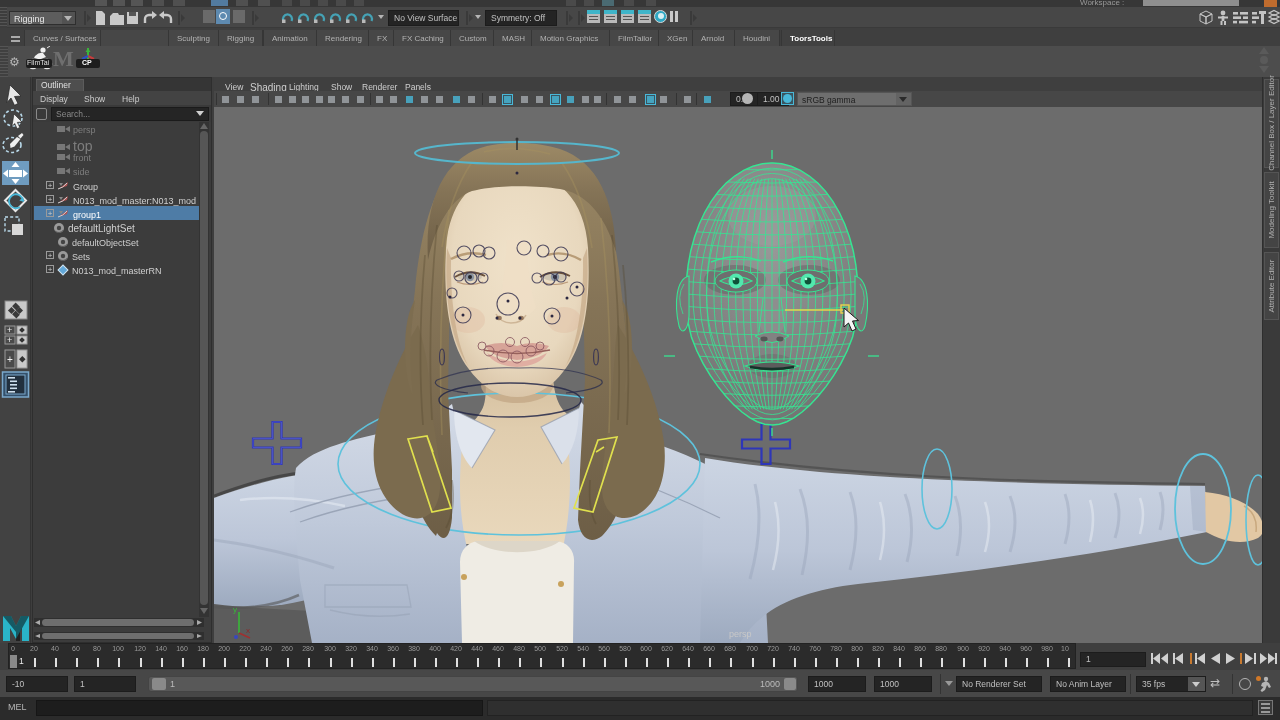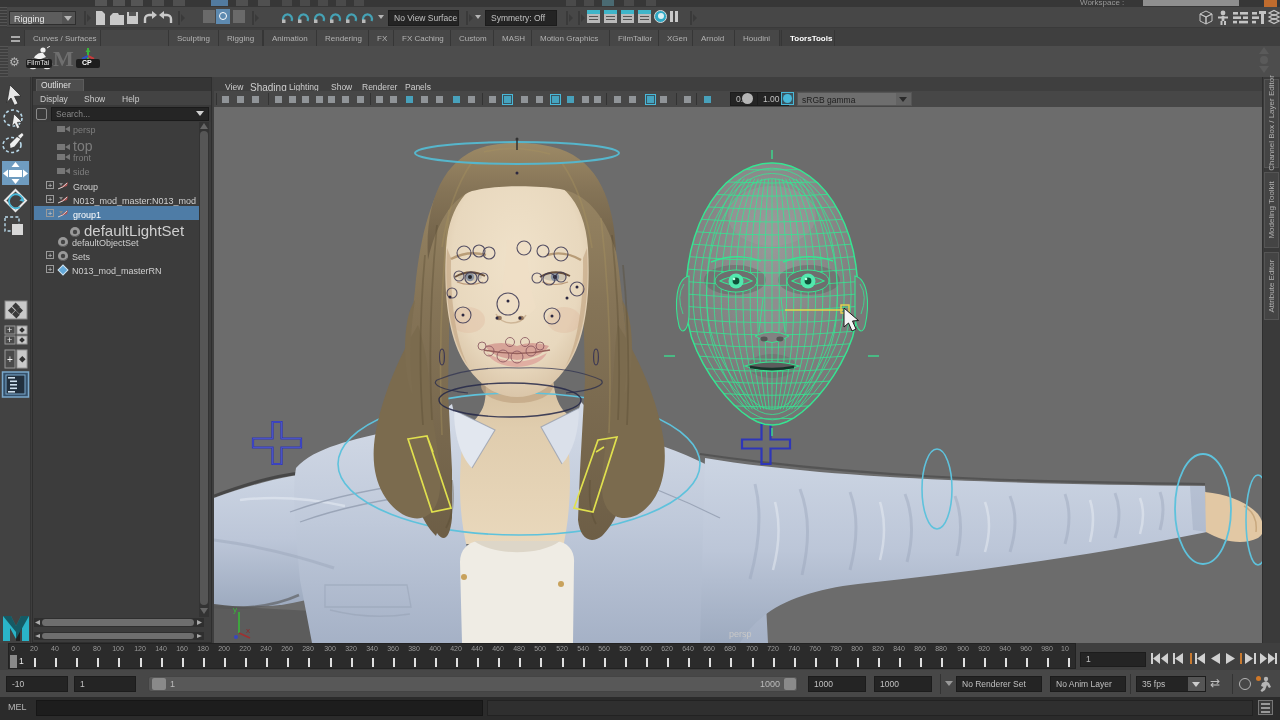--- a/index.html
+++ b/index.html
@@ -308,21 +308,21 @@
       <path d="M1,9 q5,-1 9,-6" stroke="#d0d0d0" fill="none"></path>
       <path d="M2,3 l4,0 -2,3 z" fill="#888"></path>
     </svg><span style="margin-left:3px">N013_mod_master:N013_mod</span></div>
 <div class="a" style="left:34px;top:206px;width:165px;height:14px;background:#4e7ca6"></div>
 <div class="a" style="left:46px;top:209px;width:8px;height:8px;border:1px solid #9a9a9a;font-size:8px;line-height:7px;text-align:center;color:#ccc">+</div>
 <div class="tx" style="left:57px;top:208px;font-size:9px;color:#ffffff"><svg width="13" height="11" viewBox="0 0 13 11" style="vertical-align:-1px">
       <path d="M1,9 L11,2 l-1,4 z" fill="#b05050"></path>
       <path d="M1,9 q5,-1 9,-6" stroke="#d0d0d0" fill="none"></path>
       <path d="M2,3 l4,0 -2,3 z" fill="#888"></path>
     </svg><span style="margin-left:3px">group1</span></div>
-<div class="tx" style="left:69px;top:222px;font-size:15px;color:#cfcfcf"><svg width="12" height="12" viewBox="0 0 12 12" style="vertical-align:-2px">
+<div class="tx" style="left:53px;top:222px;font-size:10px;color:#cfcfcf"><svg width="12" height="12" viewBox="0 0 12 12" style="vertical-align:-2px">
       <circle cx="6" cy="6" r="5" fill="#9a9a9a"></circle>
       <circle cx="6" cy="6" r="2.2" fill="#444"></circle>
       <path d="M2,9 a5.5,5.5 0 0 0 8,-0.5" stroke="#555" fill="none"></path>
     </svg><span style="margin-left:3px">defaultLightSet</span></div>
 <div class="tx" style="left:57px;top:236px;font-size:9px;color:#cfcfcf"><svg width="12" height="12" viewBox="0 0 12 12" style="vertical-align:-2px">
       <circle cx="6" cy="6" r="5" fill="#9a9a9a"></circle>
       <circle cx="6" cy="6" r="2.2" fill="#444"></circle>
       <path d="M2,9 a5.5,5.5 0 0 0 8,-0.5" stroke="#555" fill="none"></path>
     </svg><span style="margin-left:3px">defaultObjectSet</span></div>
 <div class="a" style="left:46px;top:251px;width:8px;height:8px;border:1px solid #9a9a9a;font-size:8px;line-height:7px;text-align:center;color:#ccc">+</div>

